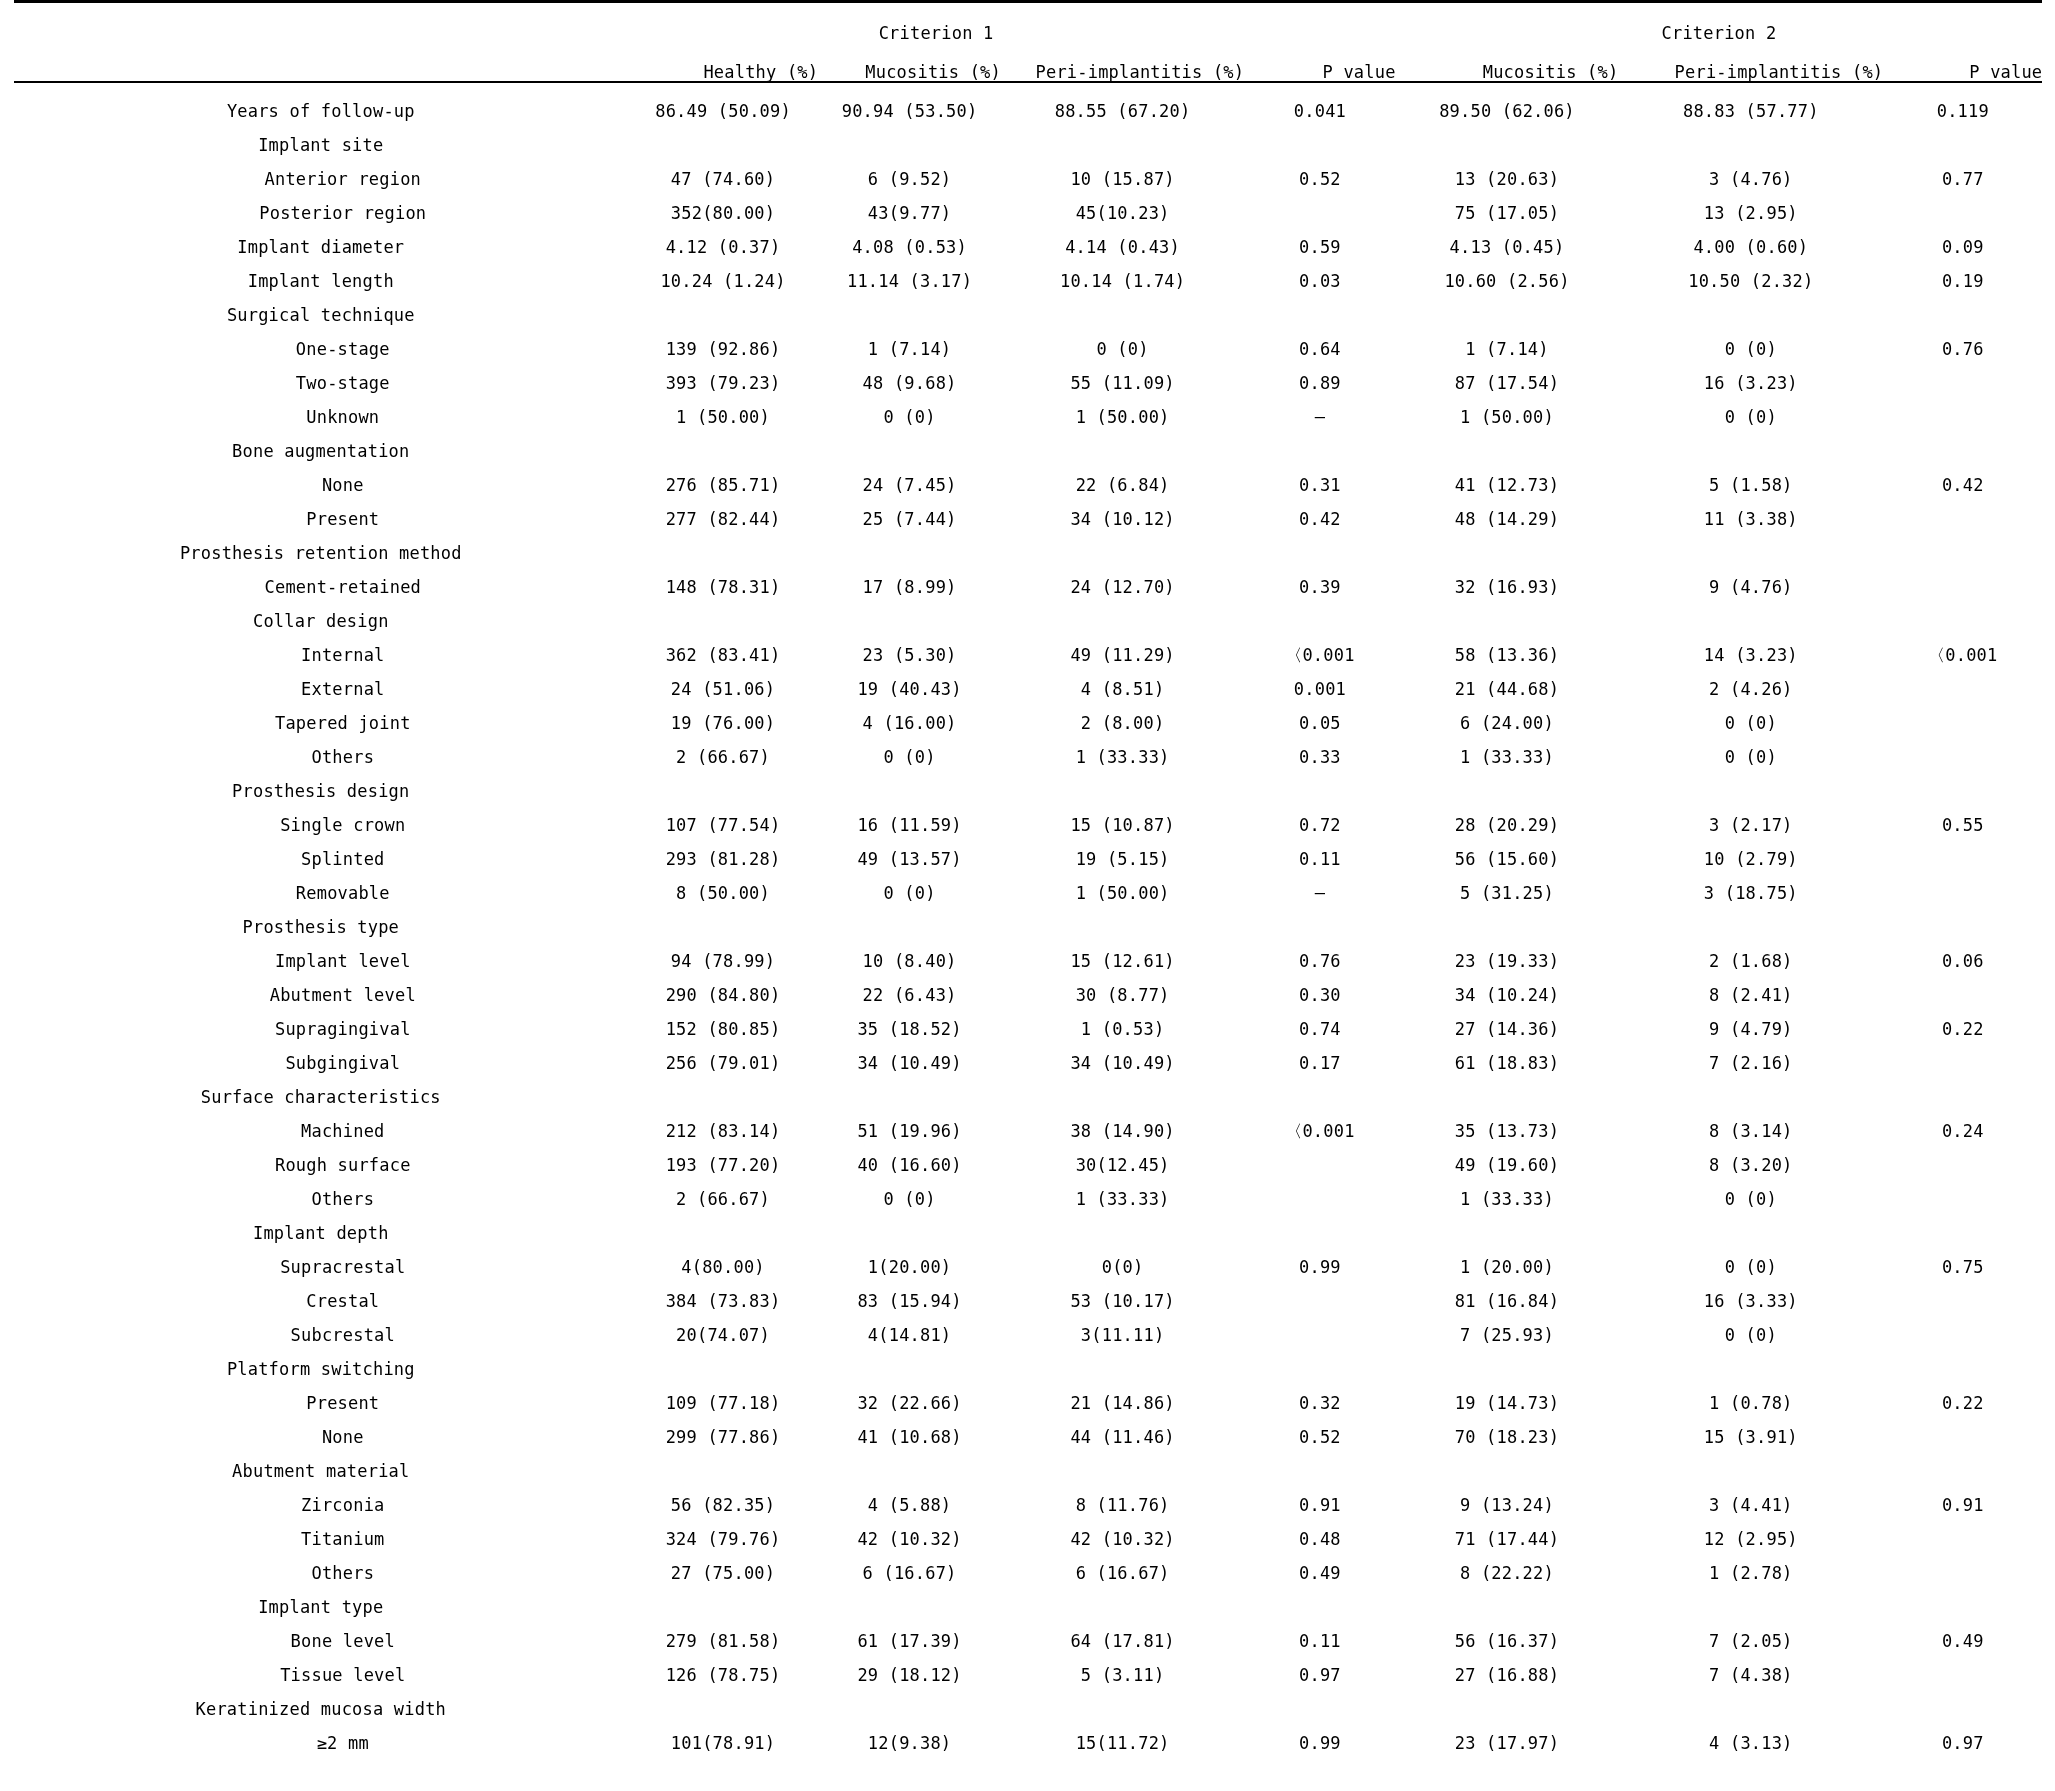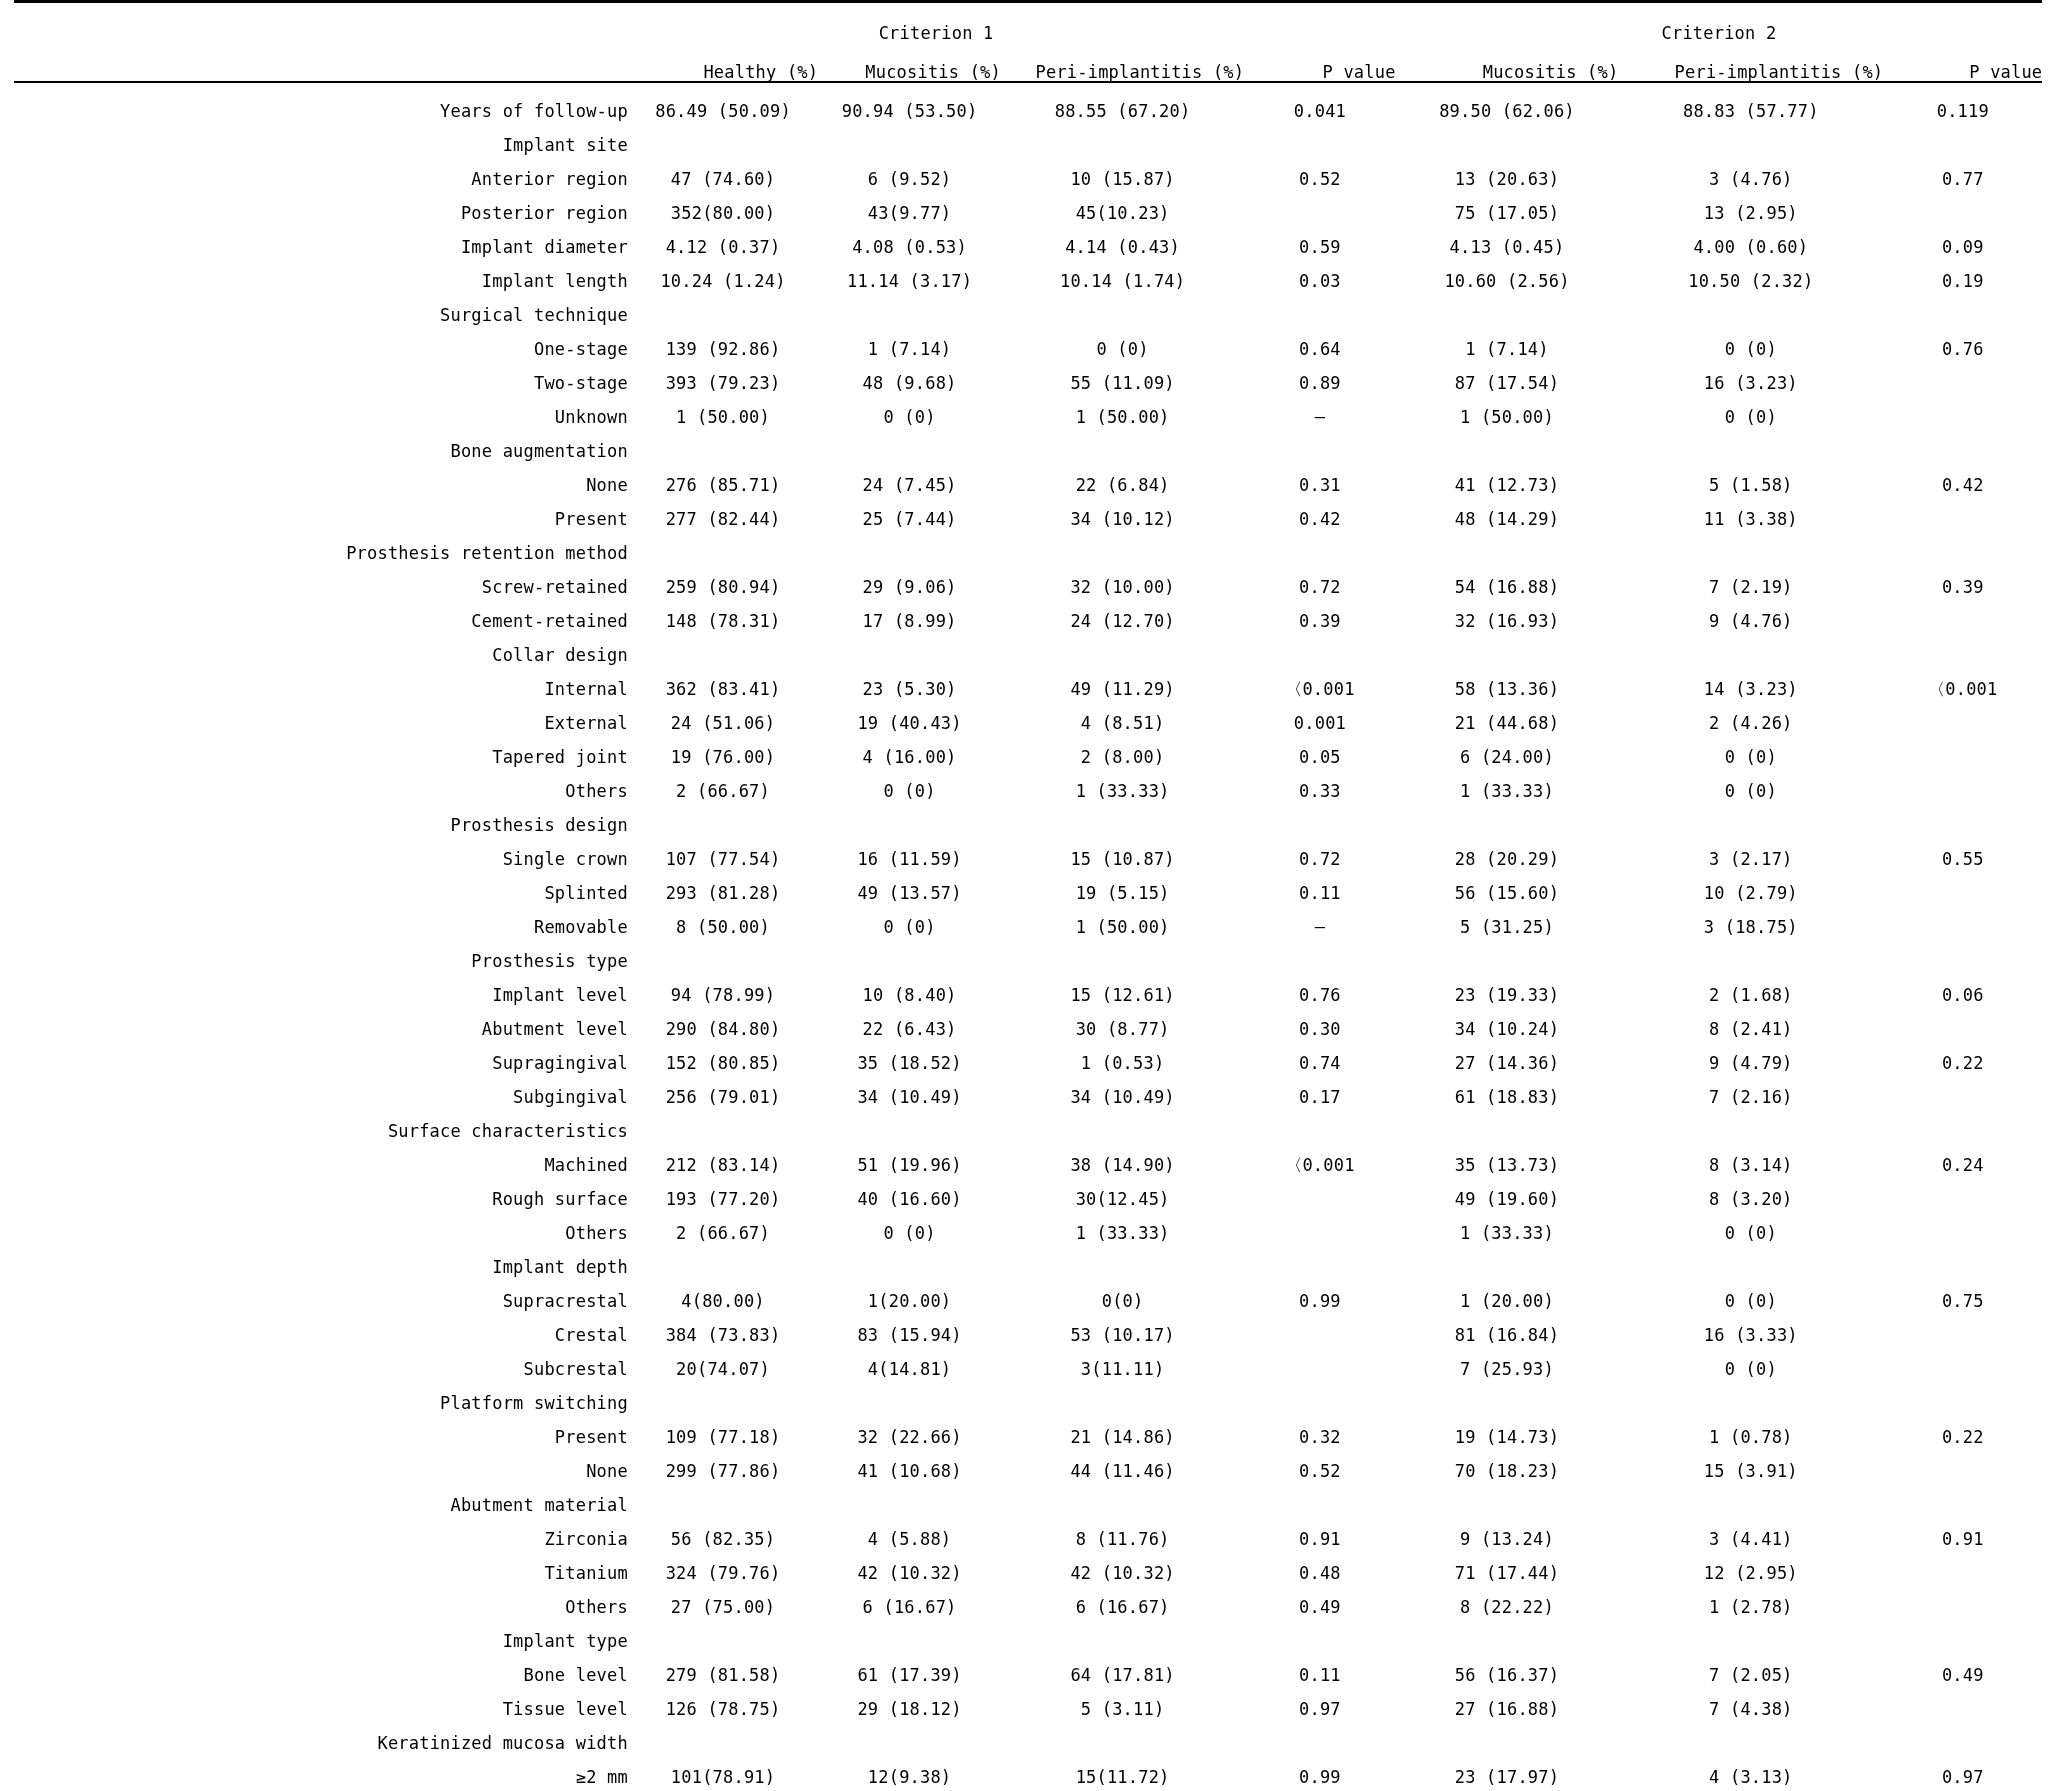--- a/index.html
+++ b/index.html
@@ -56,21 +56,21 @@
   .colhdr td {
     height: 39px;
     padding-bottom: 6.9px;
   }
   .grouphdr .gtitle { text-align: center; }
   .colhdr .chead { text-align: right; }
 
   tr.datarow td {
     height: 34px;
   }
-  td.label      { text-align: right;  padding-left: 2.9px; }
+  td.label      { text-align: center;  padding-left: 2.9px; }
   td.label.ind1 { padding-left: 44px; }
   td.num        { text-align: center; }
   td.num.blank  { }
 </style>
 </head>
 <body>
 
 <div id="page">
   <table class="stats">
     <colgroup>
@@ -242,30 +242,20 @@
           <td class="label">Prosthesis retention method</td>
           <td class="num blank"></td>
           <td class="num blank"></td>
           <td class="num blank"></td>
           <td class="num blank"></td>
           <td class="num blank"></td>
           <td class="num blank"></td>
           <td class="num blank"></td>
         </tr>
         <tr class="datarow">
-          <td class="label ind1">Screw-retained</td>
-          <td class="num">259 (80.94)</td>
-          <td class="num">29 (9.06)</td>
-          <td class="num">32 (10.00)</td>
-          <td class="num">0.72</td>
-          <td class="num">54 (16.88)</td>
-          <td class="num">7 (2.19)</td>
-          <td class="num">0.39</td>
-        </tr>
-        <tr class="datarow">
           <td class="label ind1">Cement-retained</td>
           <td class="num">148 (78.31)</td>
           <td class="num">17 (8.99)</td>
           <td class="num">24 (12.70)</td>
           <td class="num">0.39</td>
           <td class="num">32 (16.93)</td>
           <td class="num">9 (4.76)</td>
           <td class="num blank"></td>
         </tr>
         <tr class="datarow">

